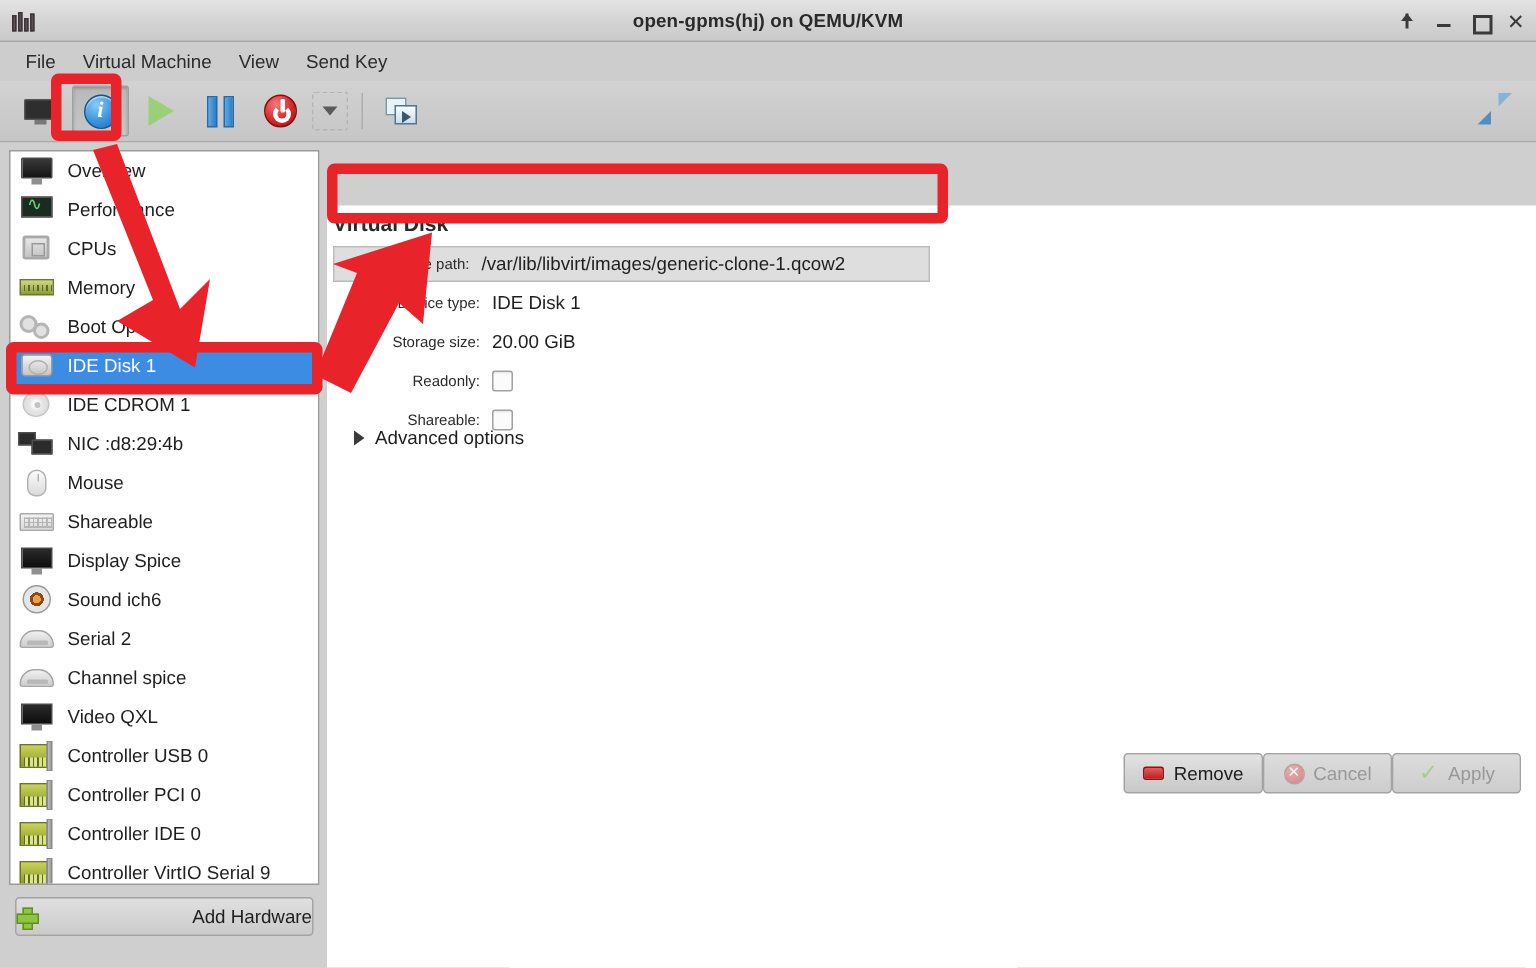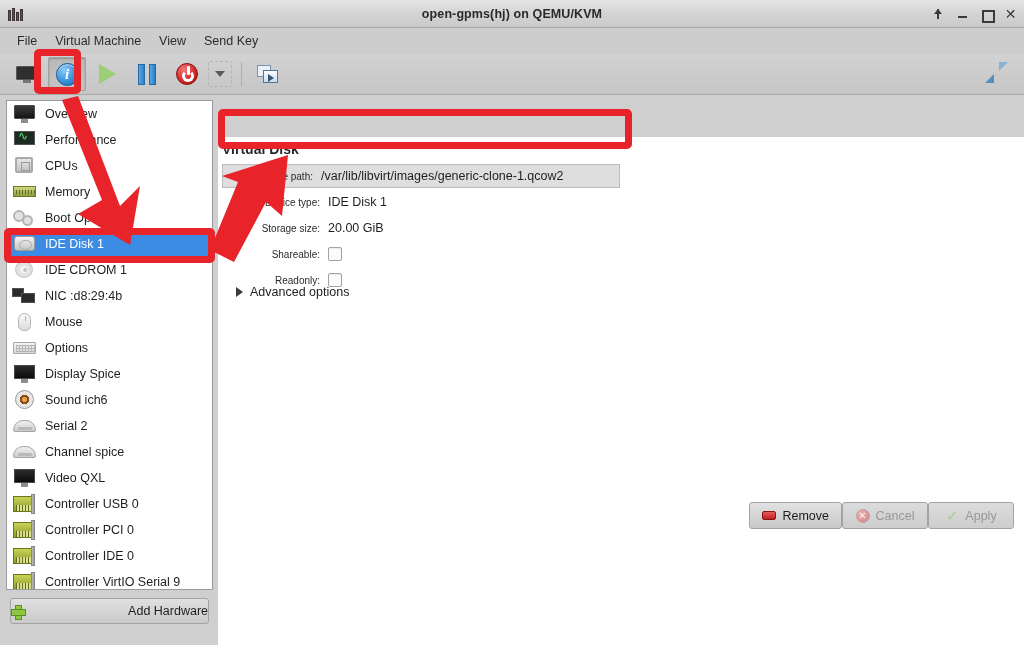--- a/index.html
+++ b/index.html
@@ -495,21 +495,21 @@
         <div class="hw-row">
           <div class="hw-ico i-mouse">
             <div class="m"></div>
           </div>
           <div class="hw-label">Mouse</div>
         </div>
         <div class="hw-row">
           <div class="hw-ico i-kbd">
             <div class="k"></div>
           </div>
-          <div class="hw-label">Options</div>
+          <div class="hw-label">Shareable</div>
         </div>
         <div class="hw-row">
           <div class="hw-ico i-video">
             <div class="s"></div>
             <div class="t"></div>
           </div>
           <div class="hw-label">Display Spice</div>
         </div>
         <div class="hw-row">
           <div class="hw-ico i-sound">
@@ -578,25 +578,25 @@
         </div>
         <div class="frow">
           <div class="flabel">Device type:</div>
           <div class="fvalue">IDE Disk 1</div>
         </div>
         <div class="frow">
           <div class="flabel">Storage size:</div>
           <div class="fvalue">20.00 GiB</div>
         </div>
         <div class="frow">
+          <div class="flabel">Readonly:</div>
+          <div class="cbox"></div>
+        </div>
+        <div class="frow">
           <div class="flabel">Shareable:</div>
-          <div class="cbox"></div>
-        </div>
-        <div class="frow">
-          <div class="flabel">Readonly:</div>
           <div class="cbox"></div>
         </div>
       </div>
 
       <div class="adv">
         <div class="caret-rt"></div>
         <span>Advanced options</span>
       </div>
     </div>
   </div>

